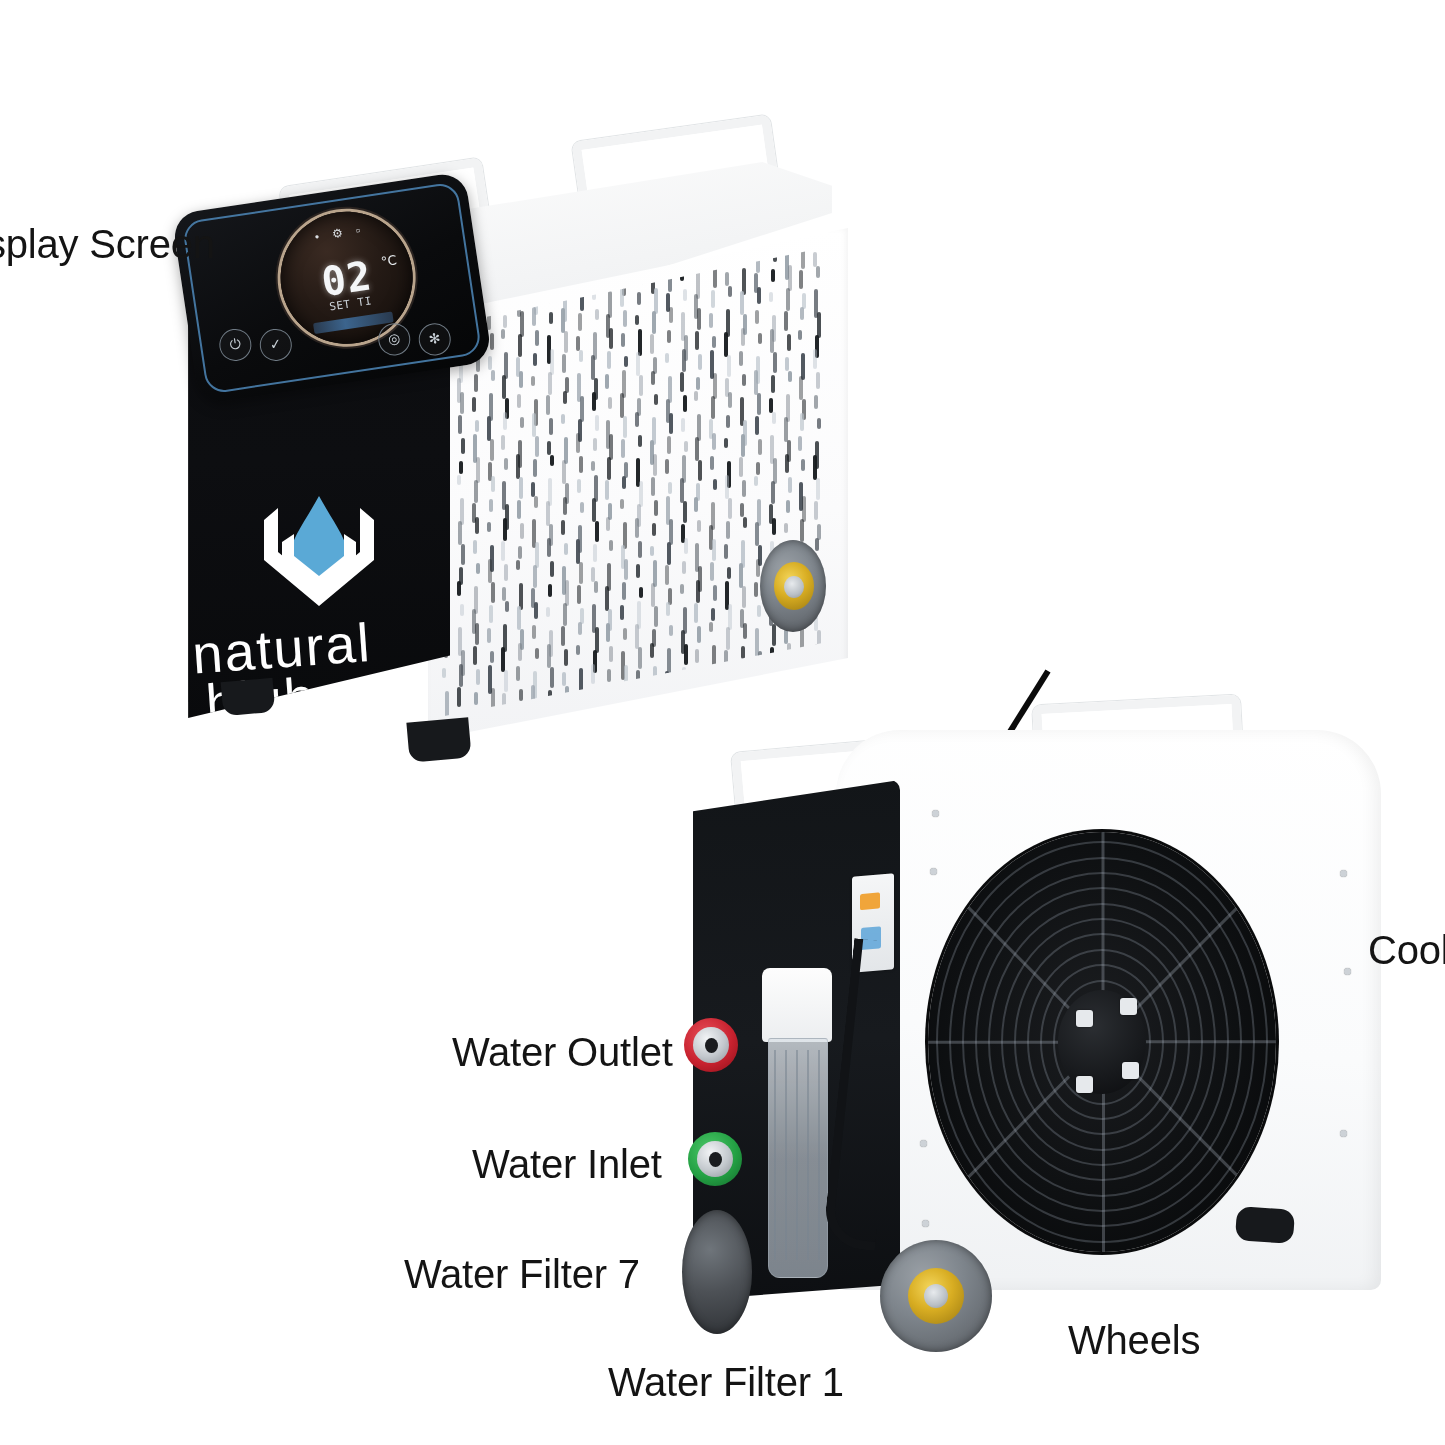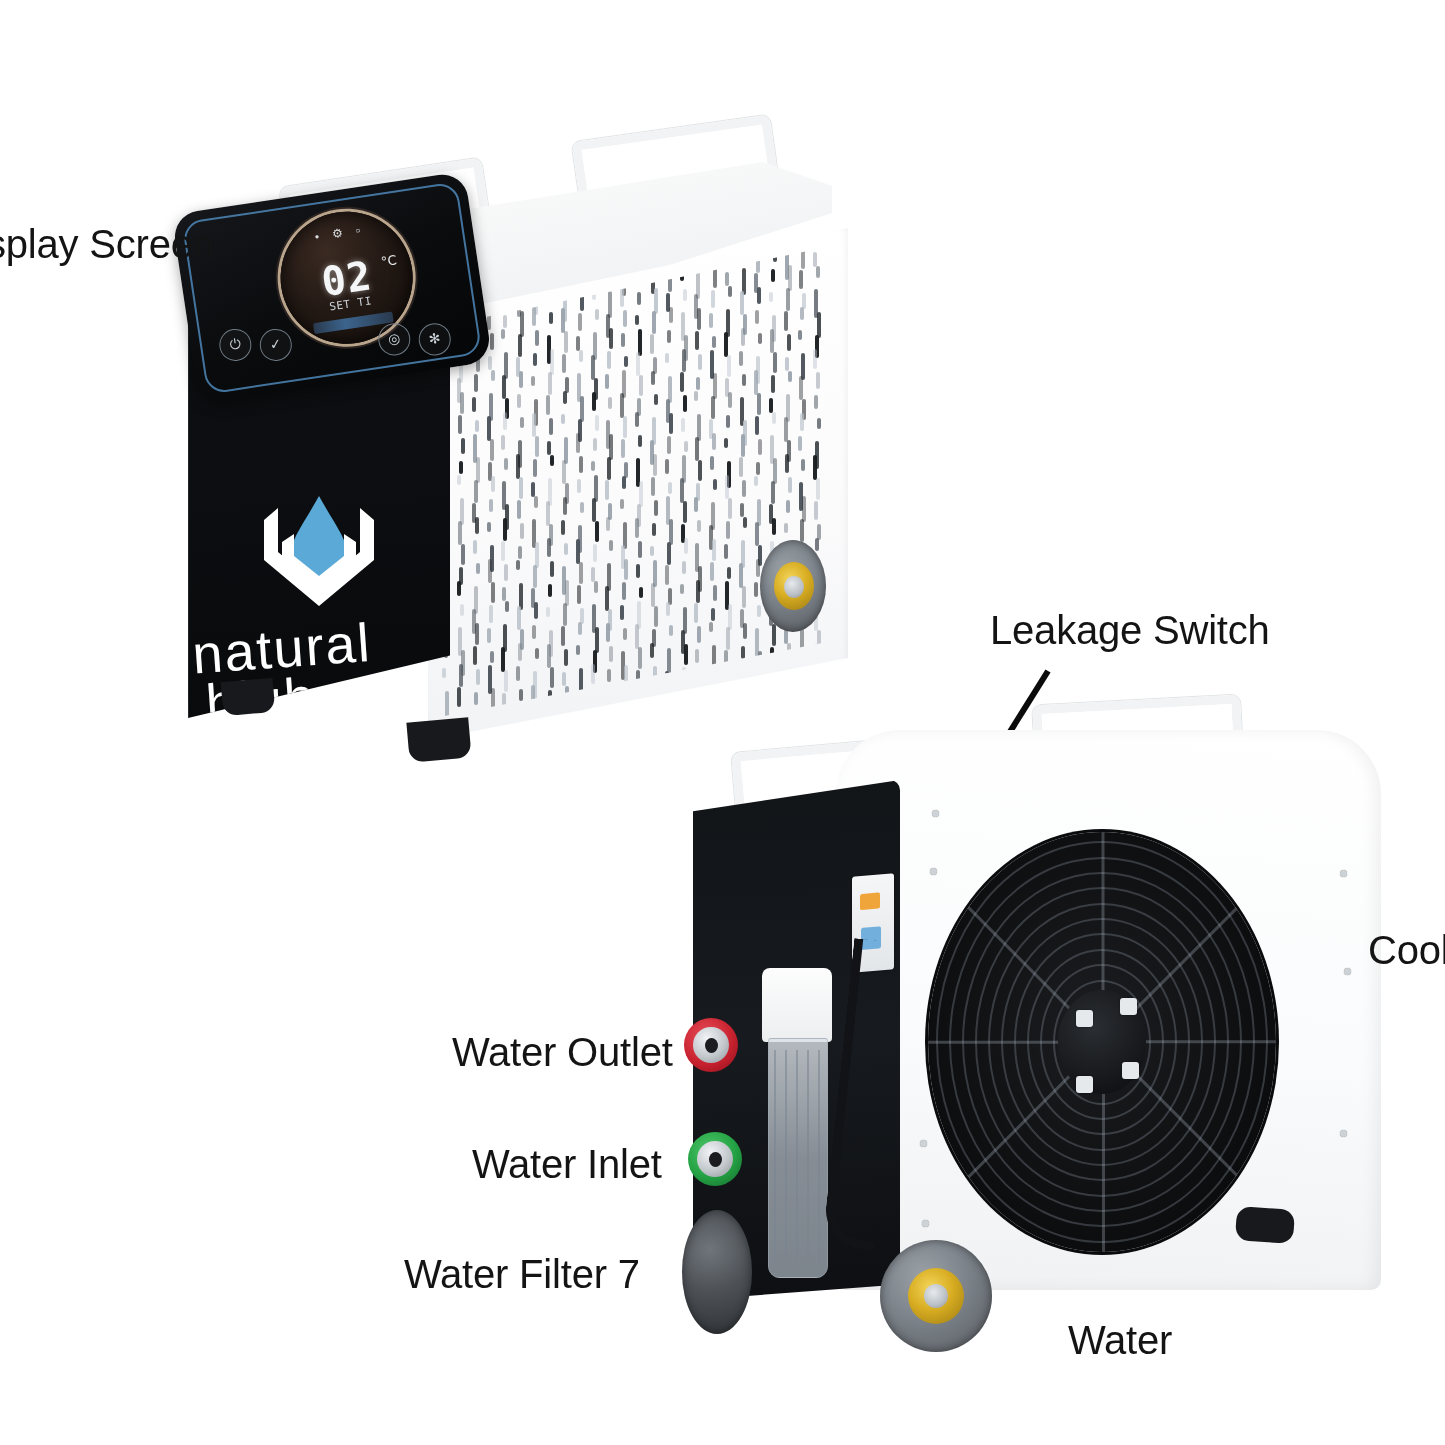--- a/index.html
+++ b/index.html
@@ -1116,20 +1116,20 @@
     <div class="screw" style="left:292px; top:110px;"></div>
     <div class="screw" style="left:290px; top:168px;"></div>
     <div class="screw" style="left:700px; top:170px;"></div>
     <div class="screw" style="left:704px; top:268px;"></div>
     <div class="screw" style="left:700px; top:430px;"></div>
     <div class="screw" style="left:280px; top:440px;"></div>
     <div class="screw" style="left:282px; top:520px;"></div>
   </div>
 
   <div class="label" style="left:-14px; top:222px;">splay Screen</div>
-  <div class="label" style="left:990px; top:608px;">Leakage Switch</div>
   <div class="label" style="left:1368px; top:928px;">Cool</div>
   <div class="label" style="left:452px; top:1030px;">Water Outlet</div>
   <div class="label" style="left:472px; top:1142px;">Water Inlet</div>
   <div class="label" style="left:404px; top:1252px;">Water Filter 7</div>
-  <div class="label" style="left:1068px; top:1318px;">Water</div>
+  <div class="label" style="left:608px; top:1360px;">Water Filter 1</div>
+  <div class="label" style="left:1068px; top:1318px;">Wheels</div>
 
 </div>
 
 </body></html>

